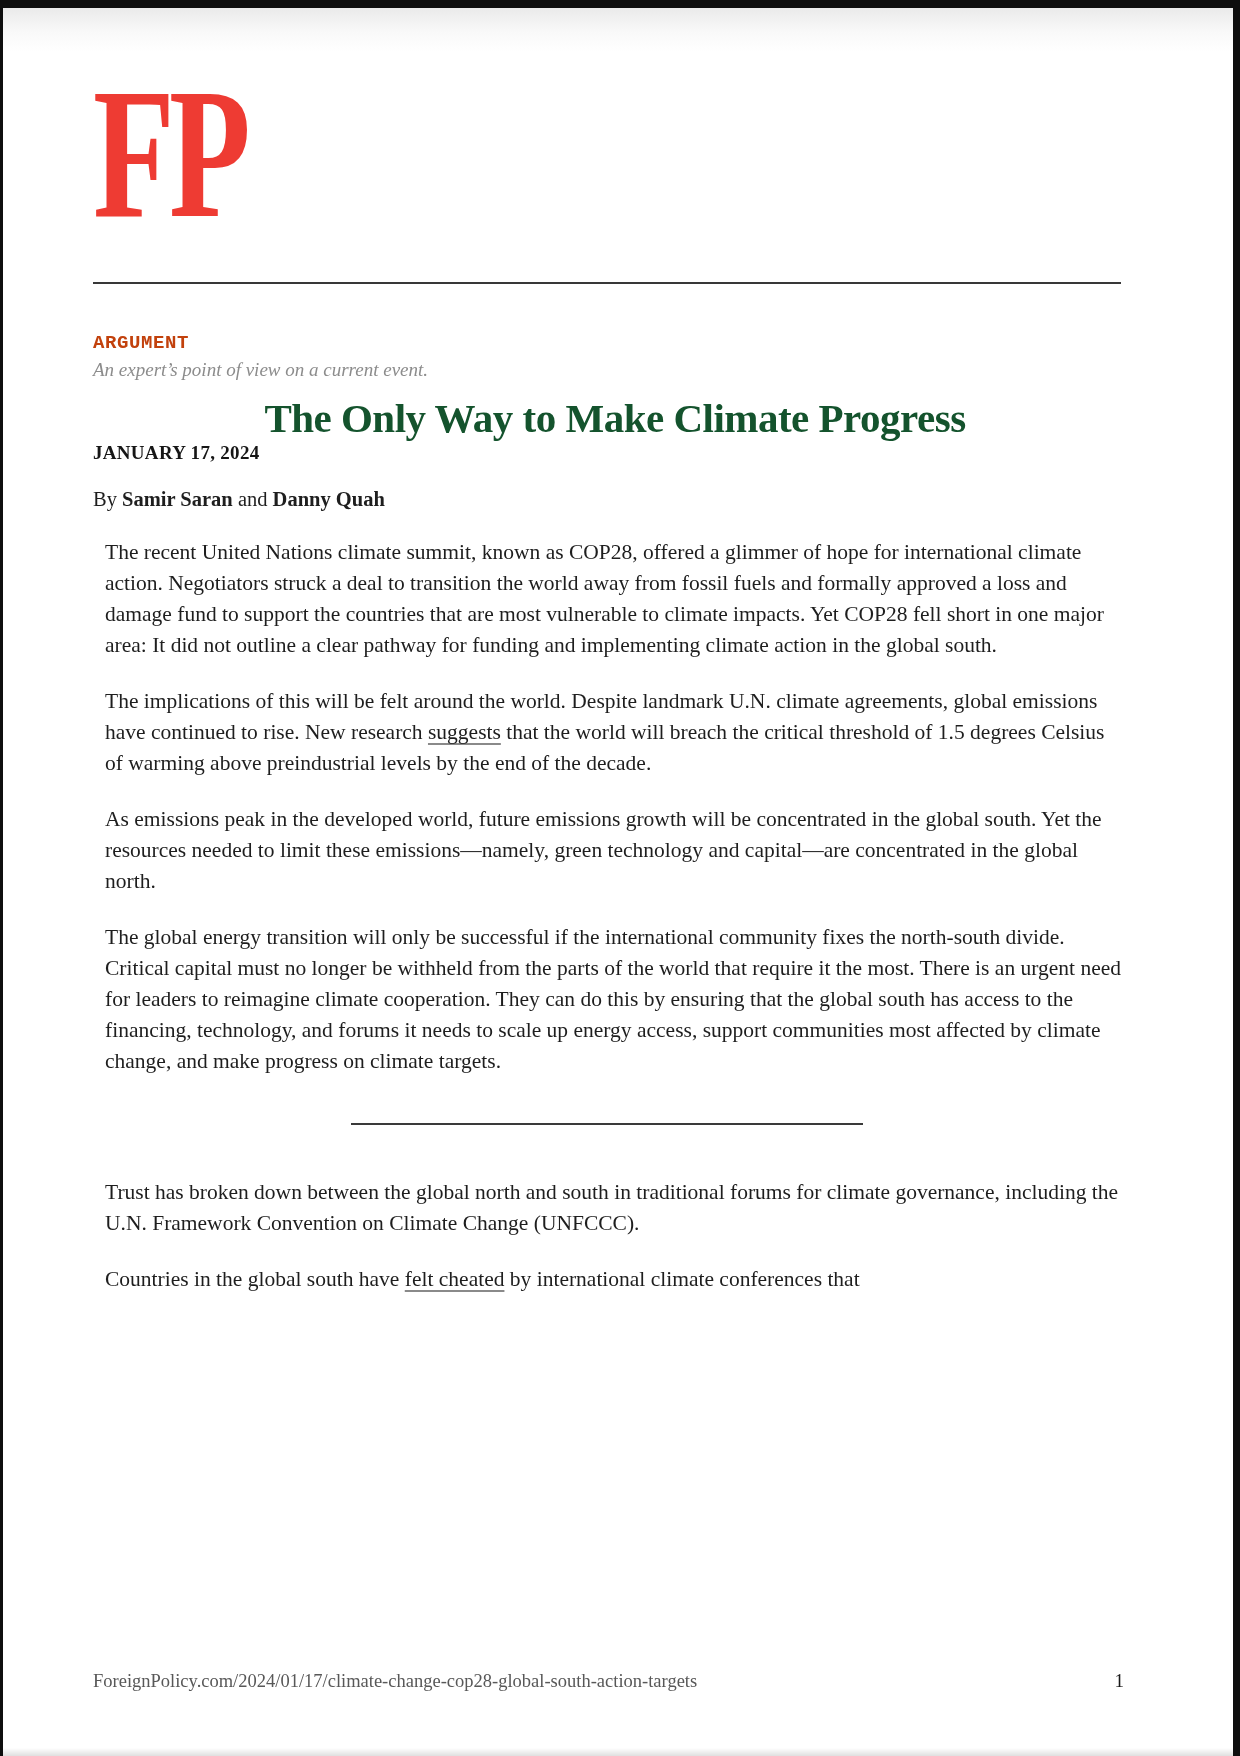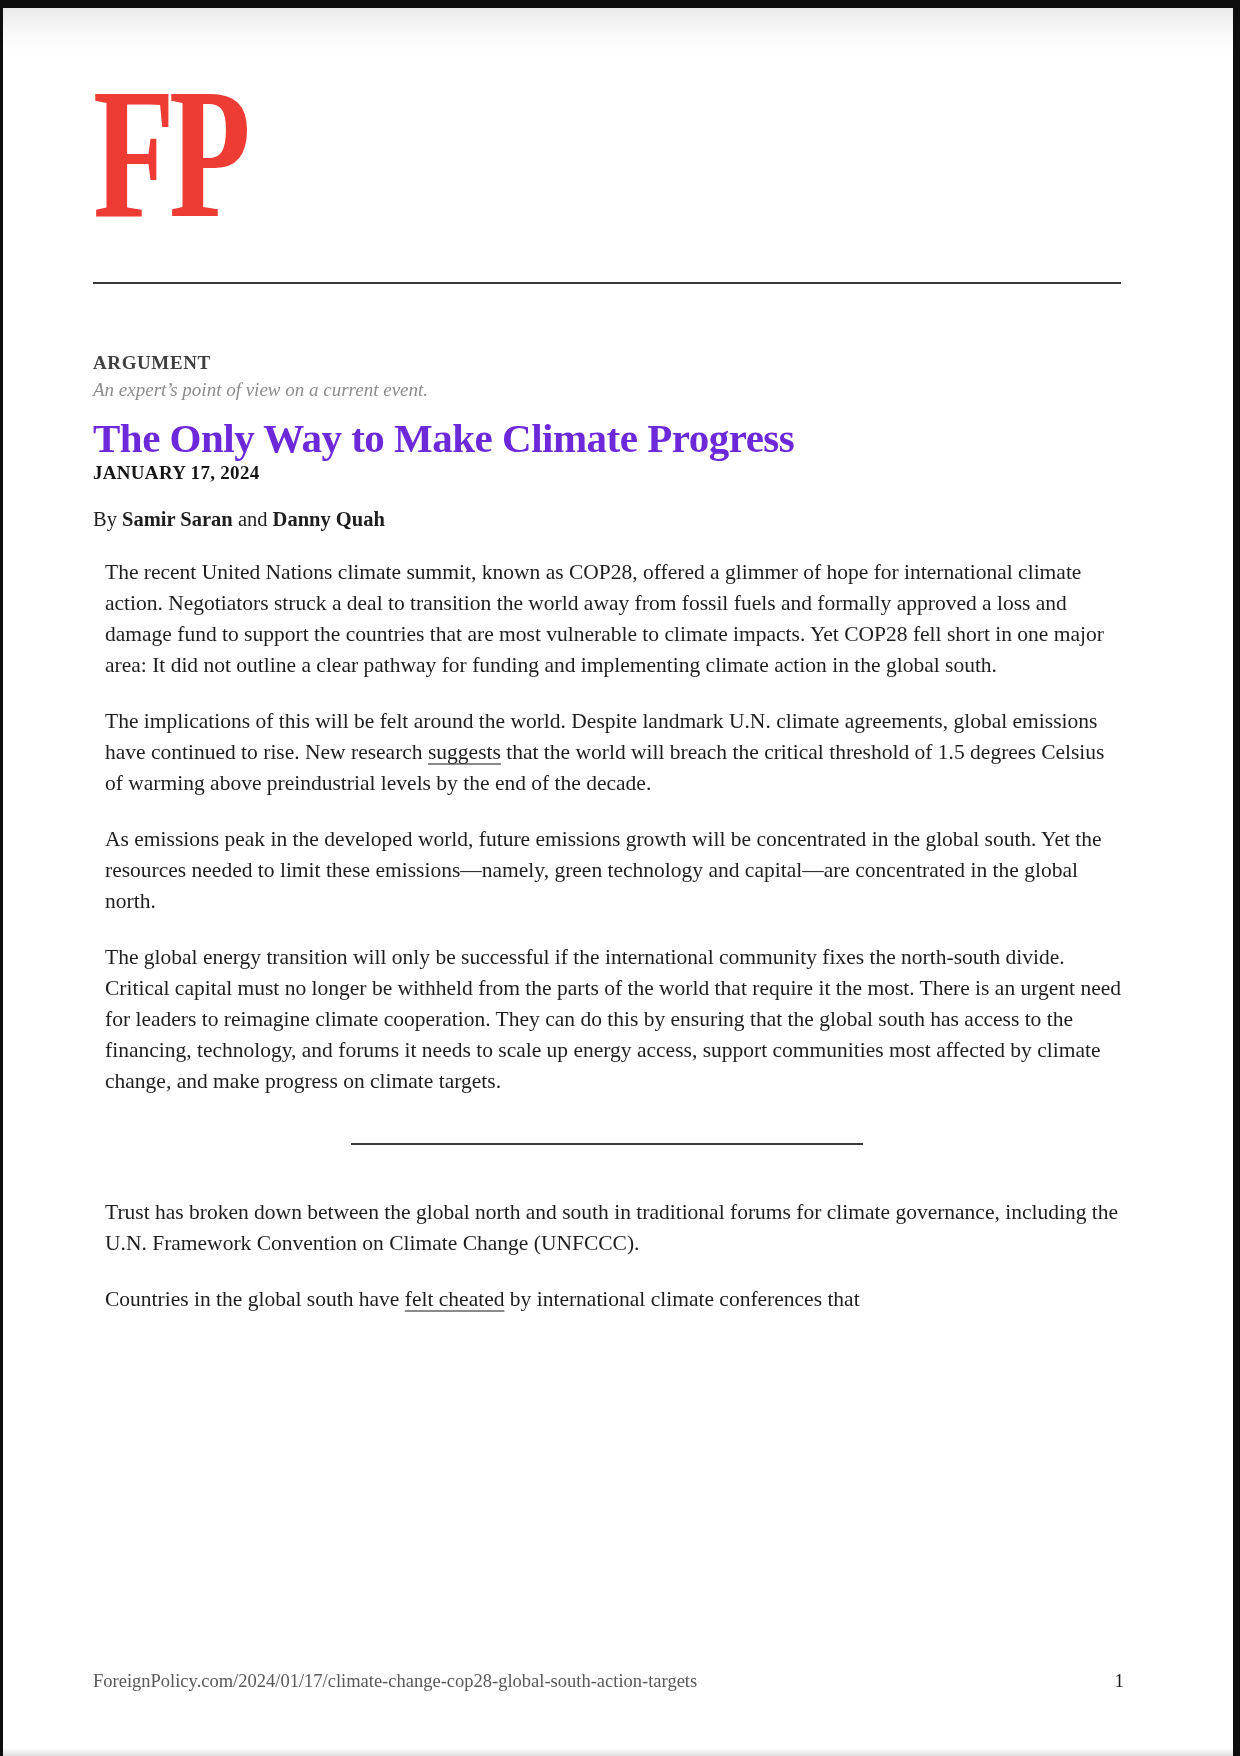--- a/index.html
+++ b/index.html
@@ -61,39 +61,41 @@
     transform: scaleX(0.72);
     transform-origin: 0 100%;
     white-space: nowrap;
   }
   .rule {
     border: none;
     border-top: 2px solid #383838;
     margin: 36px 0 0 0;
   }
   .kicker {
-    margin-top: 68px;
+    margin-top: 48px;
     font-size: 19px;
     font-weight: 700;
     letter-spacing: 0.6px;
-    color: #404040;
+    color: #c2410c;
+    font-family: Liberation Mono, monospace;
   }
   .tagline {
     margin-top: 5px;
     font-size: 19px;
     font-style: italic;
     color: #8c8c8c;
   }
   .headline {
-    margin: 14px 0 0 0;
+    margin: 14px 0 0 16px;
     font-size: 41px;
     line-height: 1.15;
     font-weight: 700;
     letter-spacing: -0.5px;
-    color: #6d28d9;
+    color: #14532d;
+    text-align: center;
   }
   .dek {
     margin: 9px 0 0 0;
     font-size: 27.5px;
     line-height: 36px;
     color: #1c1c1c;
   }
   .date {
     font-size: 19px;
     font-weight: 700;

